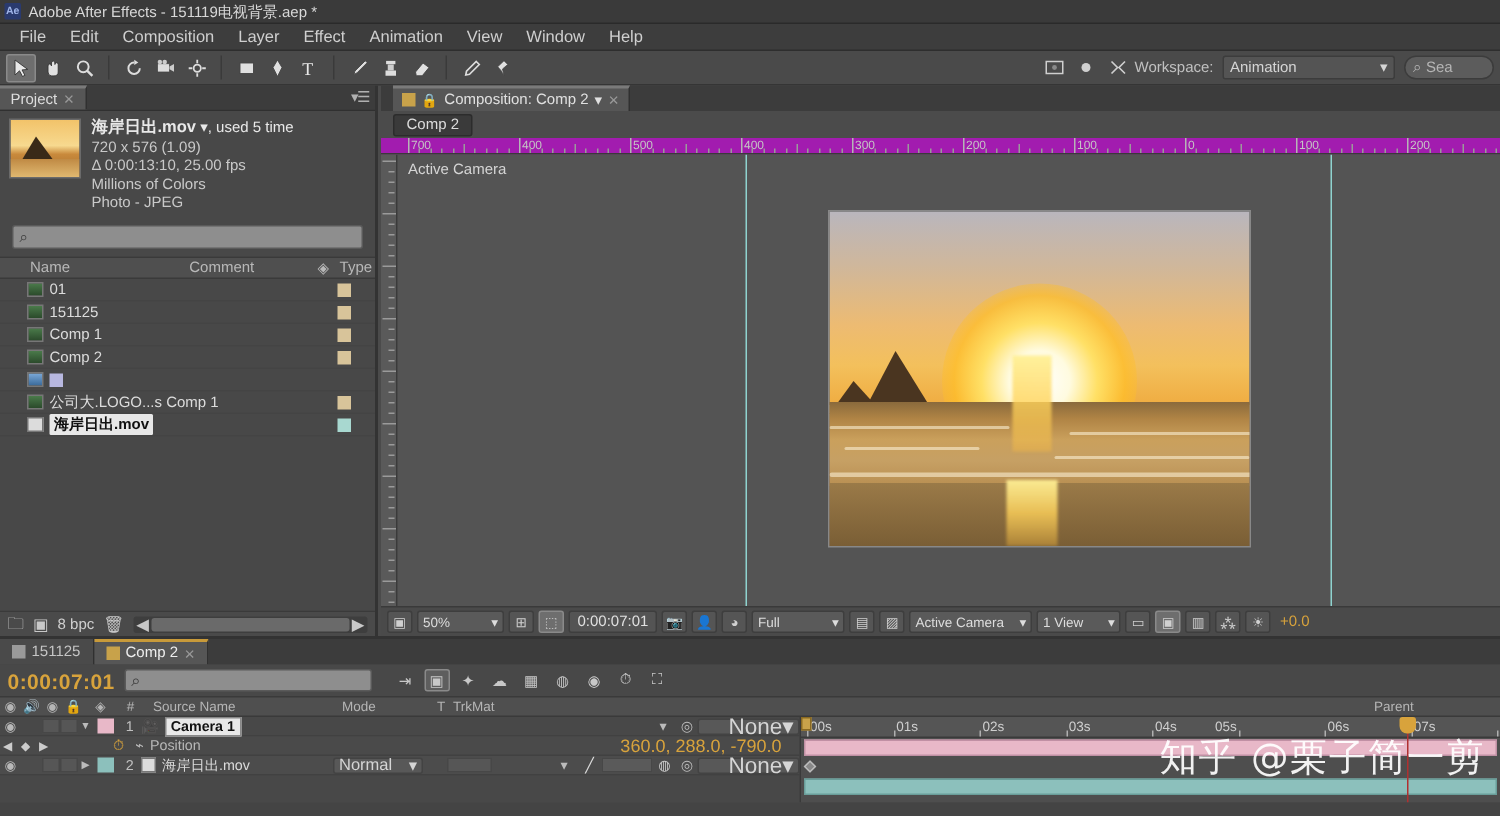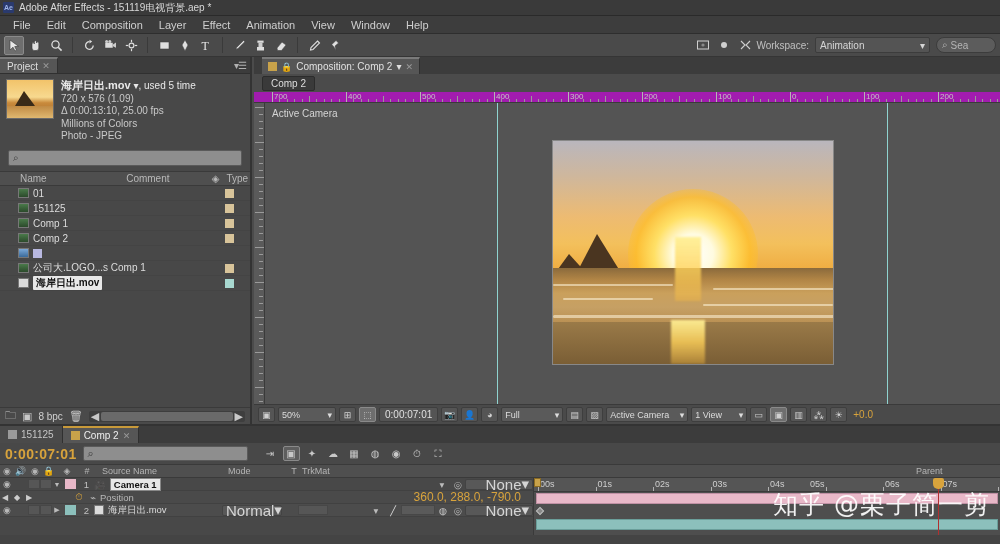--- a/index.html
+++ b/index.html
@@ -237,21 +237,21 @@
   .tl-left { width: 533px; flex: none; position: relative; }
   .tl-right { flex: 1; position: relative; background: #4e4e4e; border-left: 1px solid #3a3a3a; }
   .layer-row { height: 13px; display: flex; align-items: center; font-size: 9.5px; color: #dcdcdc; border-bottom: 1px solid #414141; }
   .layer-row.alt { background: #4c4c4c; }
   .eye { width: 14px; text-align: center; color: #b8b8b8; font-size: 9px; }
   .solo-box { width: 12px; height: 10px; background: #565656; border: 1px solid #474747; }
   .lbl-chip { width: 11px; height: 10px; margin: 0 3px; }
   .lnum { width: 15px; text-align: center; color: #c0c0c0; }
   .srcname { width: 128px; display: flex; align-items: center; gap: 4px; }
   .srcname .nmbox { background: #e8e8e8; color: #111; padding: 0 3px; font-weight: bold; border: 1px solid #888; }
-  .mode-sel { width: 60px; height: 11px; background: #585858; border: 1px solid #434343; border-radius: 2px; display: flex; align-items: center; justify-content: space-between; padding: 0 3px; font-size: 15px; color: #d5d5d5; }
+  .mode-sel { width: 60px; height: 11px; background: #585858; border: 1px solid #434343; border-radius: 2px; display: flex; align-items: center; justify-content: space-between; padding: 0 3px; font-size: 11px; color: #d5d5d5; }
   .prop-row { height: 13px; display: flex; align-items: center; font-size: 9.5px; color: #b8b8b8; background: #4a4a4a; border-bottom: 1px solid #414141; }
   .prop-val { color: #d8a33c; font-size: 12px; }
   .parent-sel { width: 68px; height: 11px; background: #585858; border: 1px solid #434343; border-radius: 2px; display: flex; align-items: center; justify-content: flex-end; padding: 0 3px; font-size: 15px; color: #d5d5d5; }
   .tl-ruler { height: 14px; background: #555; border-bottom: 1px solid #3a3a3a; position: relative; }
   .tl-rt { position: absolute; bottom: 0; width: 1px; height: 4px; background: #b0b0b0; }
   .tl-rlbl { position: absolute; top: 1px; font-size: 9px; color: #cfcfcf; }
   .playhead { position: absolute; top: 0; bottom: 0; width: 1px; background: #b03030; z-index: 6; }
   .playhead-head {
     position: absolute; top: 0; width: 11px; height: 11px; margin-left: -5px;
     background: #d8a33c; border-radius: 2px 2px 5px 5px; z-index: 7;

